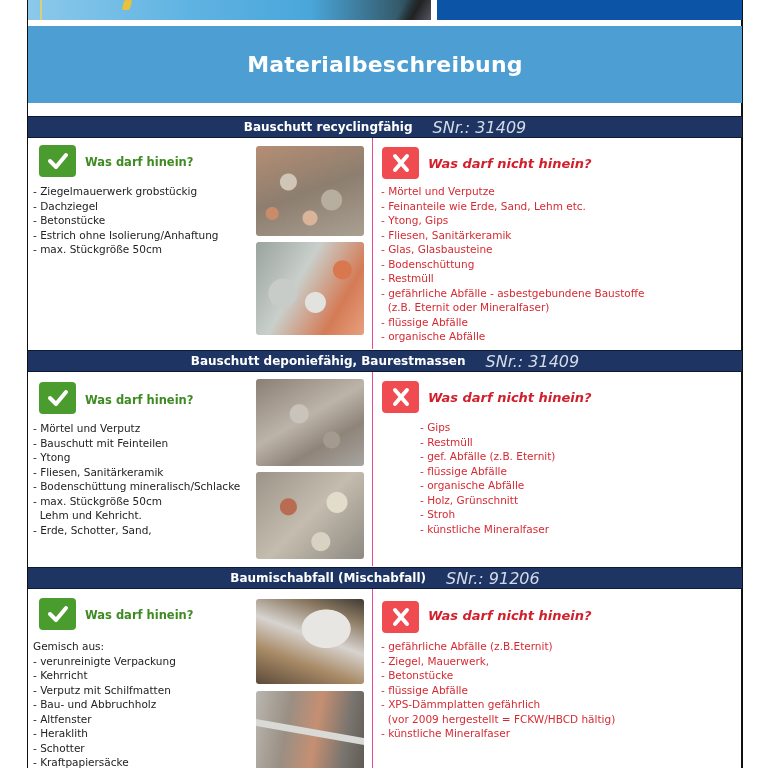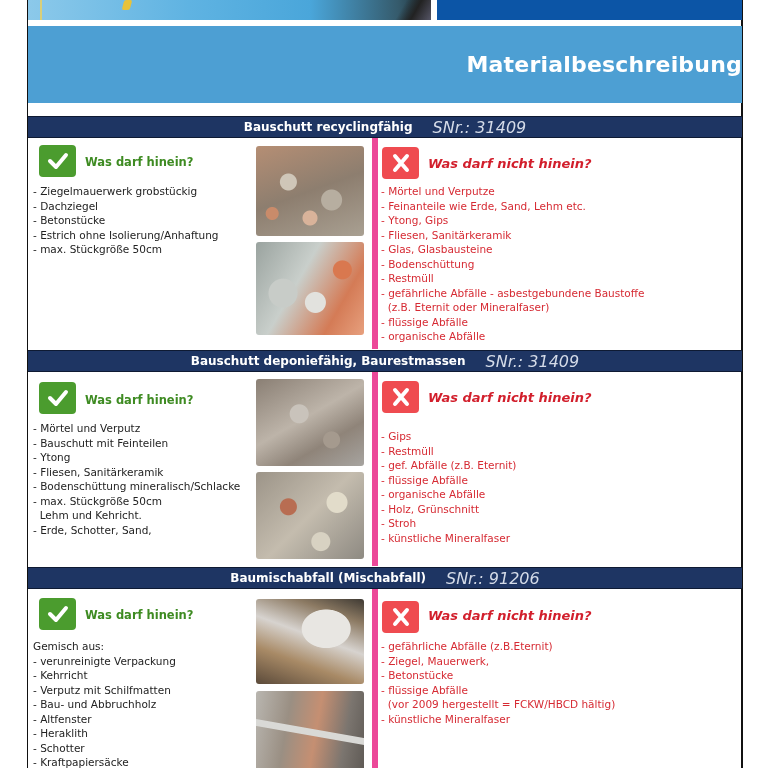--- a/index.html
+++ b/index.html
@@ -3,27 +3,27 @@
 <meta charset="utf-8">
 <style>
   html, body { margin:0; padding:0; background:#ffffff; }
   body { width:768px; height:768px; overflow:hidden; position:relative; font-family:"DejaVu Sans", sans-serif; }
   .page { position:absolute; left:27px; top:0; width:716px; height:768px; border-left:1px solid #111; border-right:2px solid #111; box-sizing:border-box; background:#fff; }
   .hero-photo { position:absolute; left:0; top:0; width:403px; height:20px; background:linear-gradient(90deg,#8cc9ea 0%,#5fb3e2 40%,#4aa6da 70%,#355a6b 92%,#1a2a30 100%); overflow:hidden; }
   .hero-photo .stalk { position:absolute; left:12px; top:0; width:2px; height:20px; background:#d8cf7a; }
   .hero-photo .flower { position:absolute; left:95px; top:0; width:8px; height:10px; background:#e8c23a; border-radius:2px; transform:skewX(-15deg); }
   .hero-photo .dark { position:absolute; right:0; top:0; width:40px; height:20px; background:linear-gradient(120deg,transparent 30%,#222 60%,#556 100%); }
   .hero-blue { position:absolute; left:409px; top:0; width:305px; height:20px; background:#0c55a6; }
-  .title-band { position:absolute; left:0; top:26px; width:714px; height:77px; background:#4d9fd3; display:flex; align-items:center; justify-content:flex-end; }
+  .title-band { position:absolute; left:0; top:26px; width:714px; height:77px; background:#4d9fd3; display:flex; align-items:center; justify-content:center; }
   .title-band h1 { margin:0; color:#fff; font-family:"DejaVu Sans", sans-serif; font-weight:bold; font-size:22px; letter-spacing:0.2px; }
   .section-header { position:absolute; left:0; width:714px; height:22px; background:#1e3563; color:#fff; display:flex; align-items:center; justify-content:center; font-size:12px; border-top:1px solid #0e1a33; border-bottom:1px solid #0e1a33; box-sizing:border-box; }
   .section-header .name { font-weight:bold; }
   .section-header .snr { font-size:16px; color:#d4dbe8; margin-left:20px;font-style:italic; }
   .section-body { position:absolute; left:0; width:714px; }
-  .col-ok { position:absolute; left:0; top:0; width:344px; height:100%; border-right:6px solid #ec4899; }
+  .col-ok { position:absolute; left:0; top:0; width:344px; height:100%; border-right:1px solid #ec4899; }
   .col-no { position:absolute; left:345px; top:0; width:369px; height:100%; }
   .badge { position:absolute; width:37px; height:32px; border-radius:4px; display:flex; align-items:center; justify-content:center; }
   .badge.ok { background:#4b9c2e; }
   .badge.no { background:#ef4b50; }
   .badge svg { width:22px; height:20px; }
   .q-ok { position:absolute; color:#3e8b22; font-size:11.5px; font-weight:bold; }
   .q-no { position:absolute; color:#d21f2c; font-size:13px; font-weight:bold;font-style:italic; }
   .list { position:absolute; margin:0; padding:0; list-style:none; font-size:10.5px; line-height:14.5px; }
   .list.ok { color:#222; left:5px; }
   .list.no { color:#d62a33; left:8px; }
@@ -141,21 +141,21 @@
       <div class="photo rubble3" style="top:7px;height:87px;"></div>
       <div class="photo rubble4" style="top:100px;height:87px;"></div>
     </div>
     <div class="col-no">
       <div class="badge no" style="left:9px;top:9px;">
         <svg viewBox="0 0 22 20">
             <path d="M5 3 L17 17 M17 3 L5 17" stroke="#fff" stroke-width="4" fill="none" stroke-linecap="round"></path>
           </svg>
       </div>
       <div class="q-no" style="left:55px;top:18px;">Was darf nicht hinein?</div>
-      <ul class="list no" style="top:57px;">
+      <ul class="list no" style="top:48px;margin-left:39px;">
         <li>- Gips</li>
         <li>- Restmüll</li>
         <li>- gef. Abfälle (z.B. Eternit)</li>
         <li>- flüssige Abfälle</li>
         <li>- organische Abfälle</li>
         <li>- Holz, Grünschnitt</li>
         <li>- Stroh</li>
         <li>- künstliche Mineralfaser</li>
       </ul>
     </div>
@@ -192,19 +192,20 @@
         <svg viewBox="0 0 22 20">
             <path d="M5 3 L17 17 M17 3 L5 17" stroke="#fff" stroke-width="4" fill="none" stroke-linecap="round"></path>
           </svg>
       </div>
       <div class="q-no" style="left:55px;top:19px;">Was darf nicht hinein?</div>
       <ul class="list no" style="top:50px;">
         <li>- gefährliche Abfälle (z.B.Eternit)</li>
         <li>- Ziegel, Mauerwerk,</li>
         <li>- Betonstücke</li>
         <li>- flüssige Abfälle</li>
+        <li>- XPS-Dämmplatten gefährlich</li>
         <li style="white-space:pre;">  (vor 2009 hergestellt = FCKW/HBCD hältig)</li>
         <li>- künstliche Mineralfaser</li>
       </ul>
     </div>
   </div>
 
 </div>
 
 </body></html>

